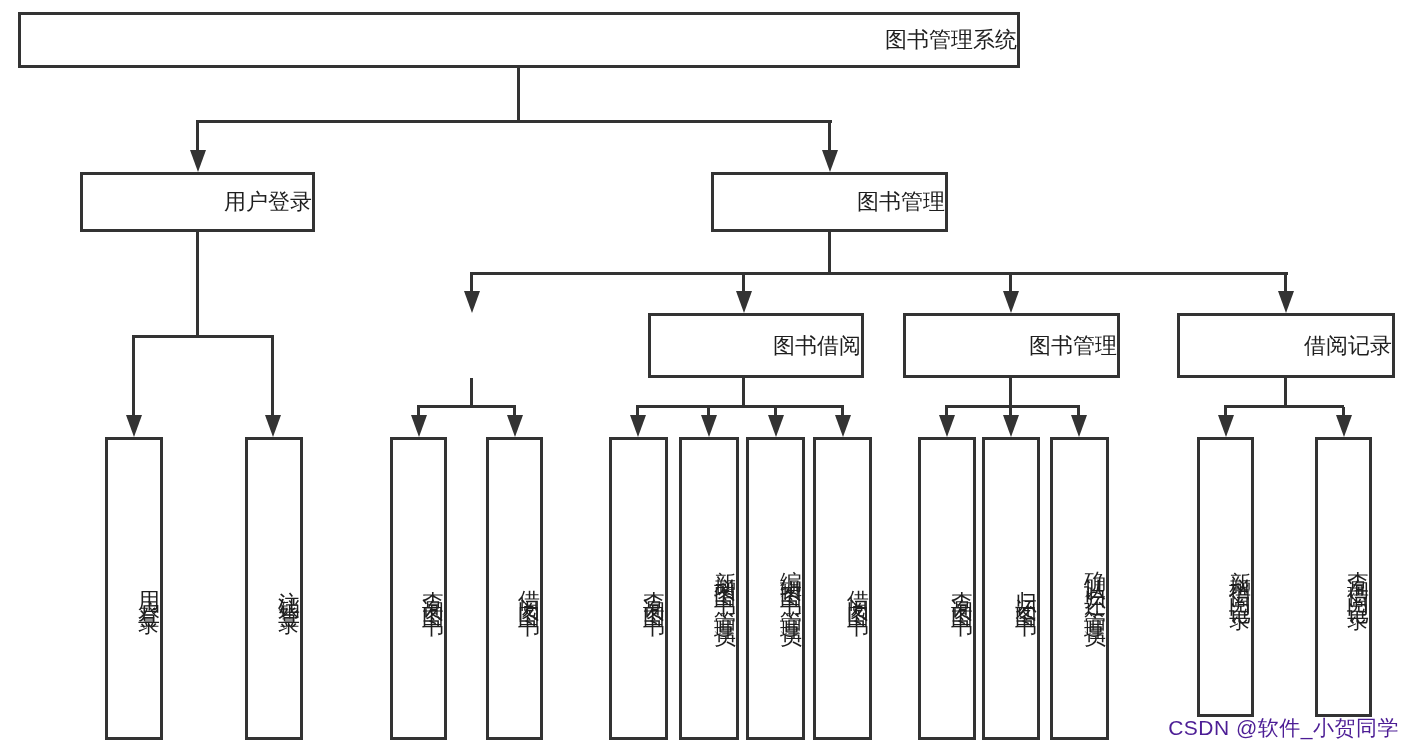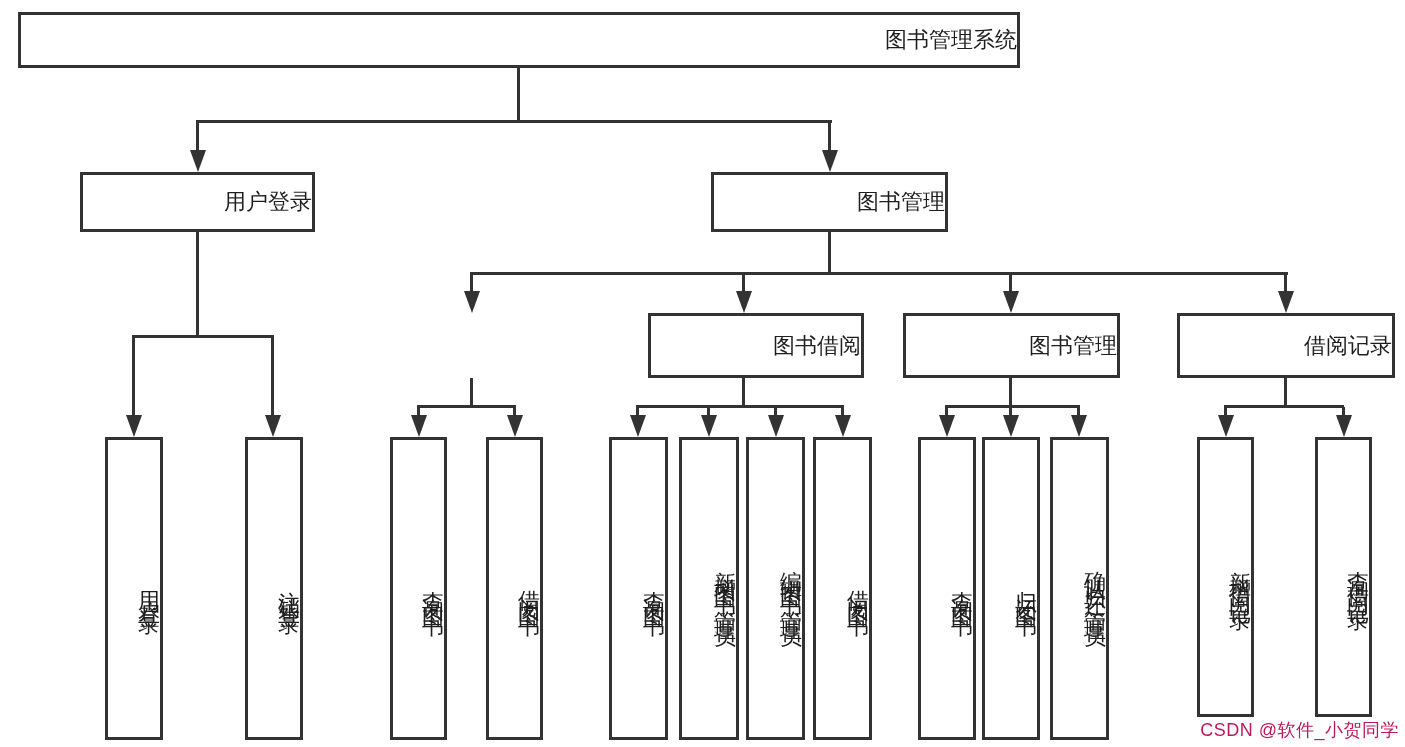--- a/index.html
+++ b/index.html
@@ -117,22 +117,22 @@
   #c-b4-bar  { left:1224px; top:405px; width:120px; }
   #c-b4-d1   { left:1224px; top:407px; height:10px; }
   #c-b4-d2   { left:1342px; top:407px; height:10px; }
   #a-b4-1 { left:1218px; top:415px; }
   #a-b4-2 { left:1336px; top:415px; }
 
   
   #watermark {
     position:absolute;
     right:6px; bottom:5px;
-    font-size:18px;
-    color:#be185d;
+    font-size:21px;
+    color:#4c1d95;
     letter-spacing:0.5px;
     white-space:nowrap;
   }
 </style>
 </head>
 <body>
 
 <div id="canvas">
 
   <div class="v" id="c-root-stem"></div>

